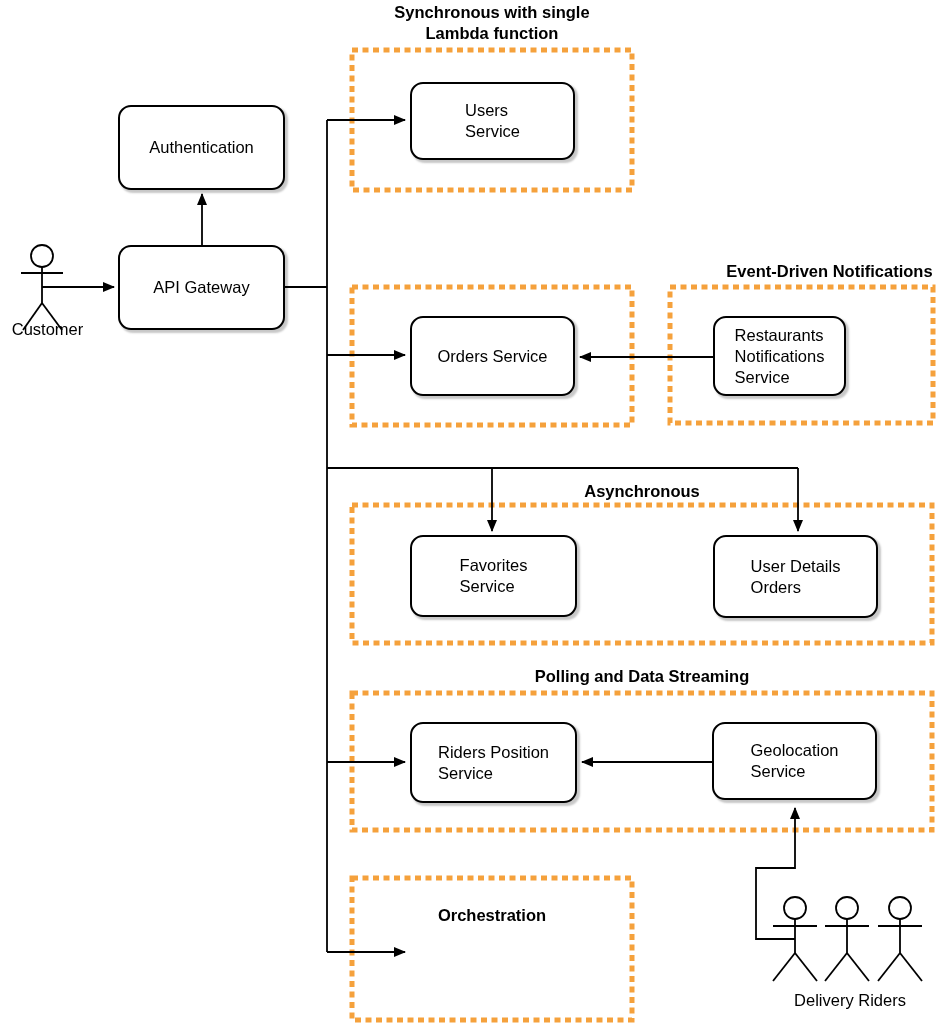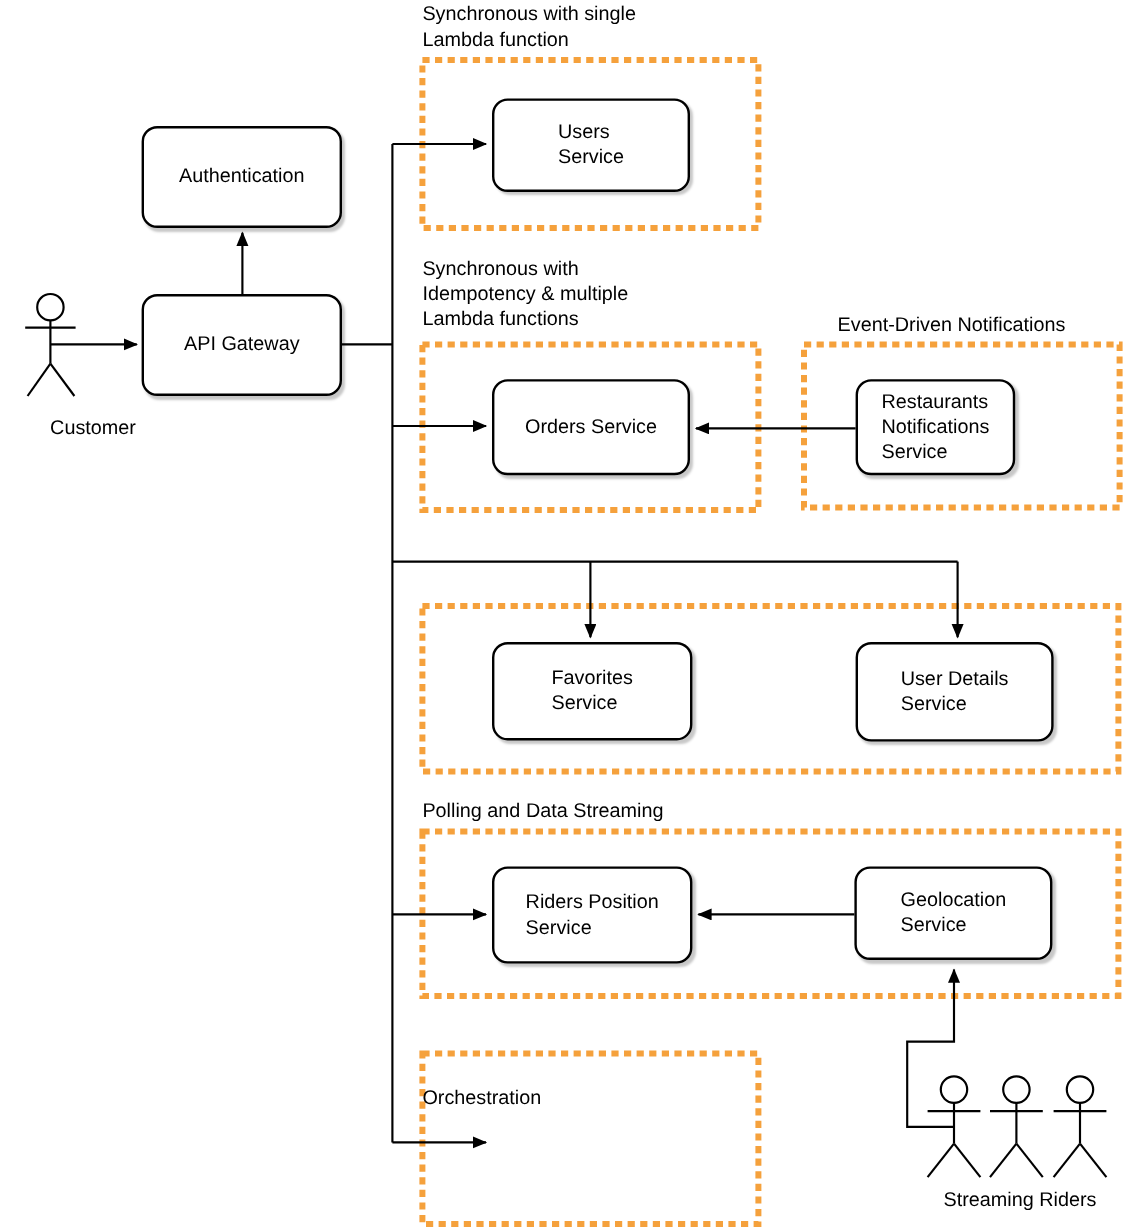--- a/index.html
+++ b/index.html
@@ -23,24 +23,24 @@
     align-items: center;
     justify-content: center;
     text-align: left;
     font-size: 16.5px;
     line-height: 21px;
     white-space: pre-line;
     box-sizing: border-box;
   }
   .group-title {
     position: absolute;
-    font-weight: normal;
+    font-weight: bold;
     font-size: 16.5px;
     line-height: 21px;
-    text-align: left;
+    text-align: center;
     white-space: pre-line;
   }
   .actor-label {
     position: absolute;
     font-size: 16.5px;
     text-align: center;
     white-space: nowrap;
   }
 </style>
 </head>
@@ -109,40 +109,38 @@
         <path d="M900,919 L900,953"></path>
         <path d="M878,926 L922,926"></path>
         <path d="M900,953 L878,981"></path>
         <path d="M900,953 L922,981"></path>
       </g>
     </g>
   </svg>
 
   <div class="group-title" style="left:352px; top:2px;   width:280px;">Synchronous with single
 Lambda function</div>
-  <div class="group-title" style="left:352px; top:214px; width:280px;">Synchronous with
-Idempotency &amp; multiple
-Lambda functions</div>
   <div class="group-title" style="left:698px; top:261px; width:263px;">Event-Driven Notifications</div>
+  <div class="group-title" style="left:352px; top:481px; width:580px;">Asynchronous</div>
   <div class="group-title" style="left:352px; top:666px; width:580px;">Polling and Data Streaming</div>
   <div class="group-title" style="left:352px; top:857px; width:280px;margin-top:48px;">Orchestration</div>
 
   <div class="node" style="left:118px; top:105px; width:167px; height:85px;">Authentication</div>
   <div class="node" style="left:118px; top:245px; width:167px; height:85px;">API Gateway</div>
   <div class="node" style="left:410px; top:82px;  width:165px; height:78px;">Users
 Service</div>
   <div class="node" style="left:410px; top:316px; width:165px; height:80px;">Orders Service</div>
   <div class="node" style="left:713px; top:316px; width:133px; height:80px;">Restaurants
 Notifications
 Service</div>
   <div class="node" style="left:410px; top:535px; width:167px; height:82px;">Favorites
 Service</div>
   <div class="node" style="left:713px; top:535px; width:165px; height:83px;">User Details
-Service</div>
+Orders</div>
   <div class="node" style="left:410px; top:722px; width:167px; height:81px;">Riders Position
 Service</div>
   <div class="node" style="left:712px; top:722px; width:165px; height:78px;">Geolocation
 Service</div>
 
-  <div class="actor-label" style="left:0px;   top:348px; width:95px;padding-left:30px;">Customer</div>
-  <div class="actor-label" style="left:770px; top:991px; width:160px;">Streaming Riders</div>
+  <div class="actor-label" style="left:0px;   top:320px; width:95px;">Customer</div>
+  <div class="actor-label" style="left:770px; top:991px; width:160px;">Delivery Riders</div>
 
 </div>
 
 </body></html>

